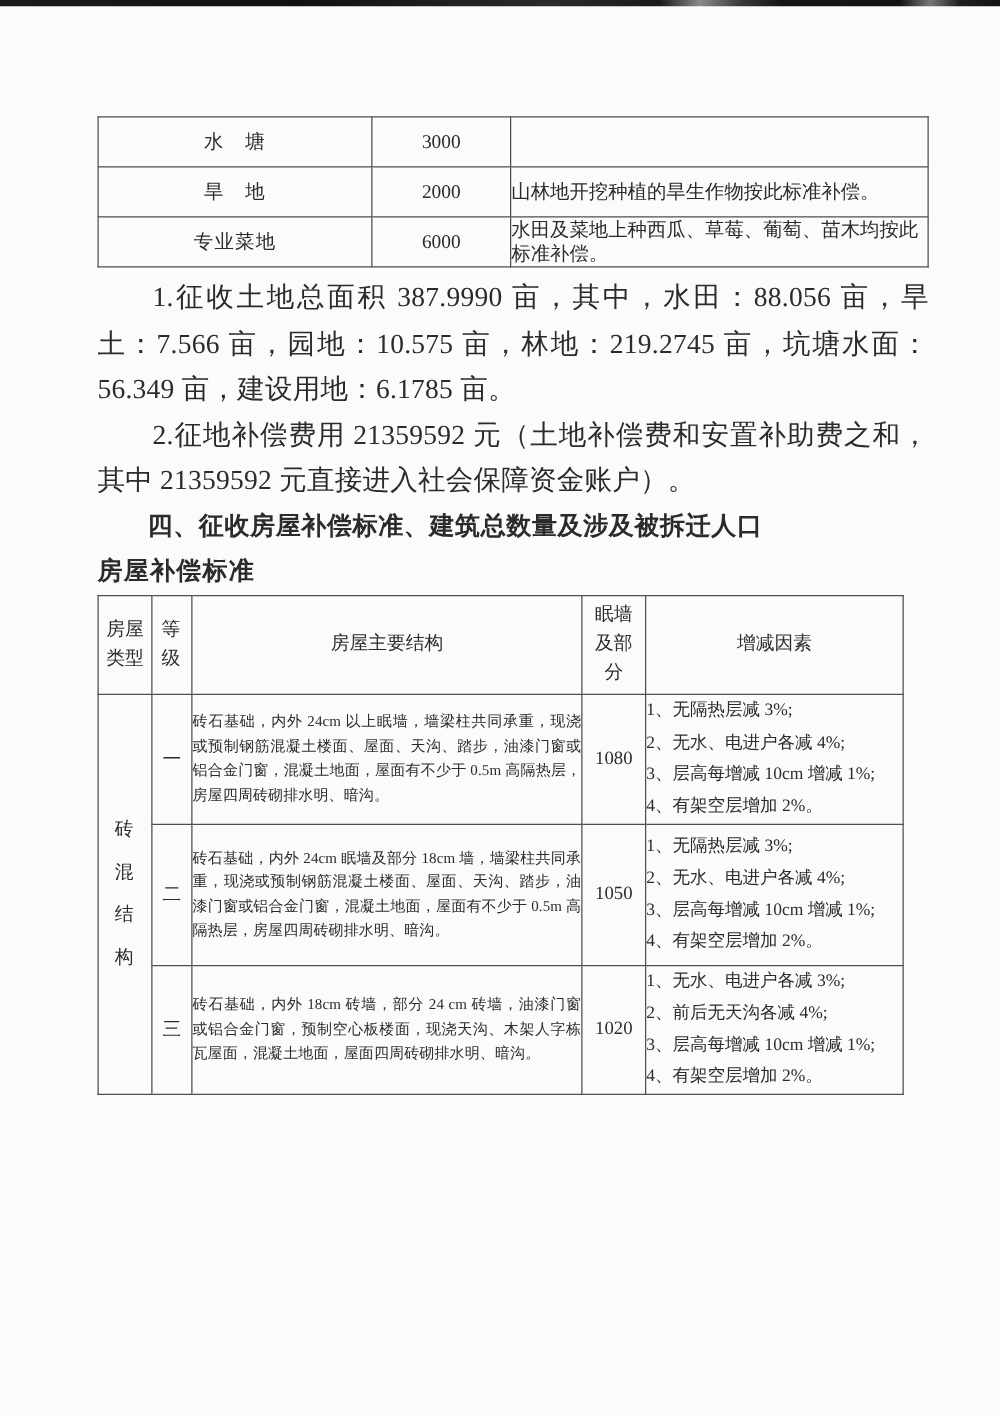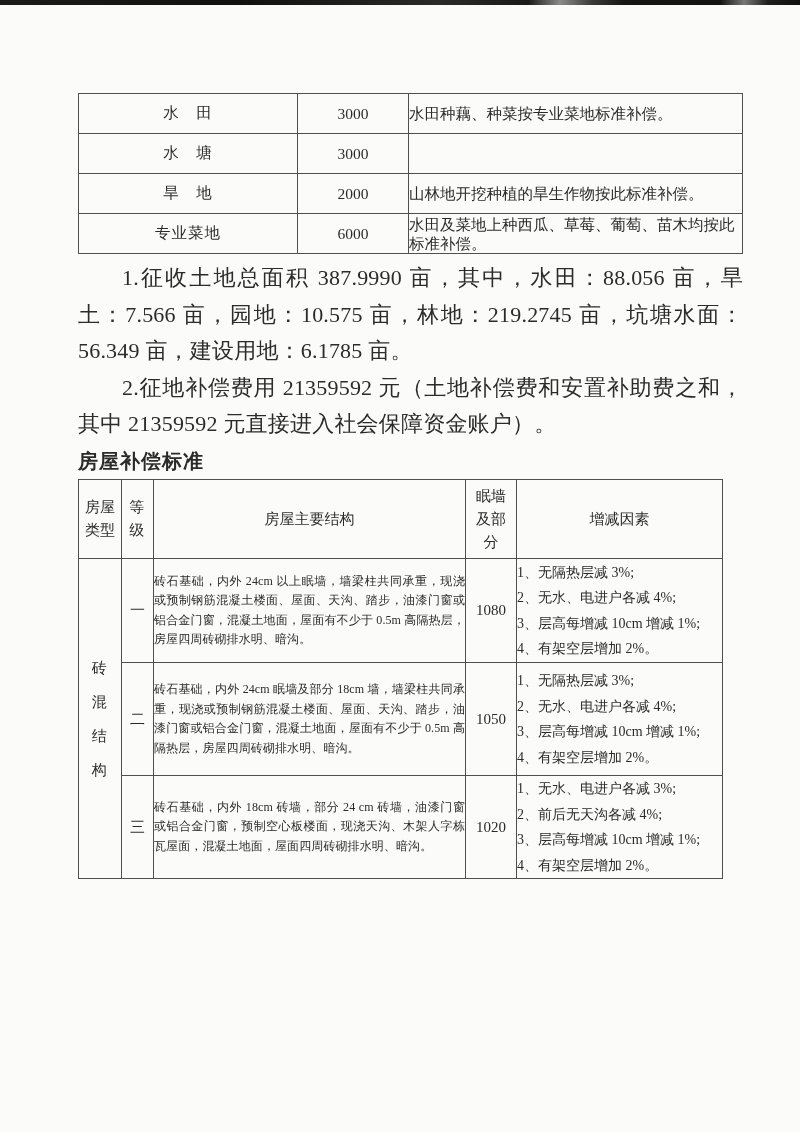--- a/index.html
+++ b/index.html
@@ -100,45 +100,41 @@
 <div class="content">
 
   <table class="land-table">
     <colgroup>
         <col style="width:219px">
         <col style="width:111px">
         <col style="width:334px">
       </colgroup>
     <tbody>
       <tr>
-        <td class="lt-type">水　田</td>
-        <td class="lt-val">3000</td>
-        <td class="lt-note">水田种藕、种菜按专业菜地标准补偿。</td>
-      </tr>
-      <tr>
         <td class="lt-type">水　塘</td>
         <td class="lt-val">3000</td>
         <td class="lt-note"></td>
       </tr>
       <tr>
         <td class="lt-type">旱　地</td>
         <td class="lt-val">2000</td>
         <td class="lt-note">山林地开挖种植的旱生作物按此标准补偿。</td>
       </tr>
       <tr>
         <td class="lt-type">专业菜地</td>
         <td class="lt-val">6000</td>
         <td class="lt-note">水田及菜地上种西瓜、草莓、葡萄、苗木均按此标准补偿。</td>
       </tr>
     </tbody>
   </table>
 
   <div class="textblock">
     <p class="para">1.征收土地总面积 387.9990 亩，其中，水田：88.056 亩，旱土：7.566 亩，园地：10.575 亩，林地：219.2745 亩，坑塘水面：56.349 亩，建设用地：6.1785 亩。</p>
     <p class="para">2.征地补偿费用 21359592 元（土地补偿费和安置补助费之和，其中 21359592 元直接进入社会保障资金账户）。</p>
+    <div class="h4">四、征收房屋补偿标准、建筑总数量及涉及被拆迁人口</div>
     <div class="subtitle">房屋补偿标准</div>
   </div>
 
   <table class="house-table">
     <colgroup>
       <col style="width:43px">
         <col style="width:32px">
         <col style="width:312px">
         <col style="width:51px">
         <col style="width:206px">

